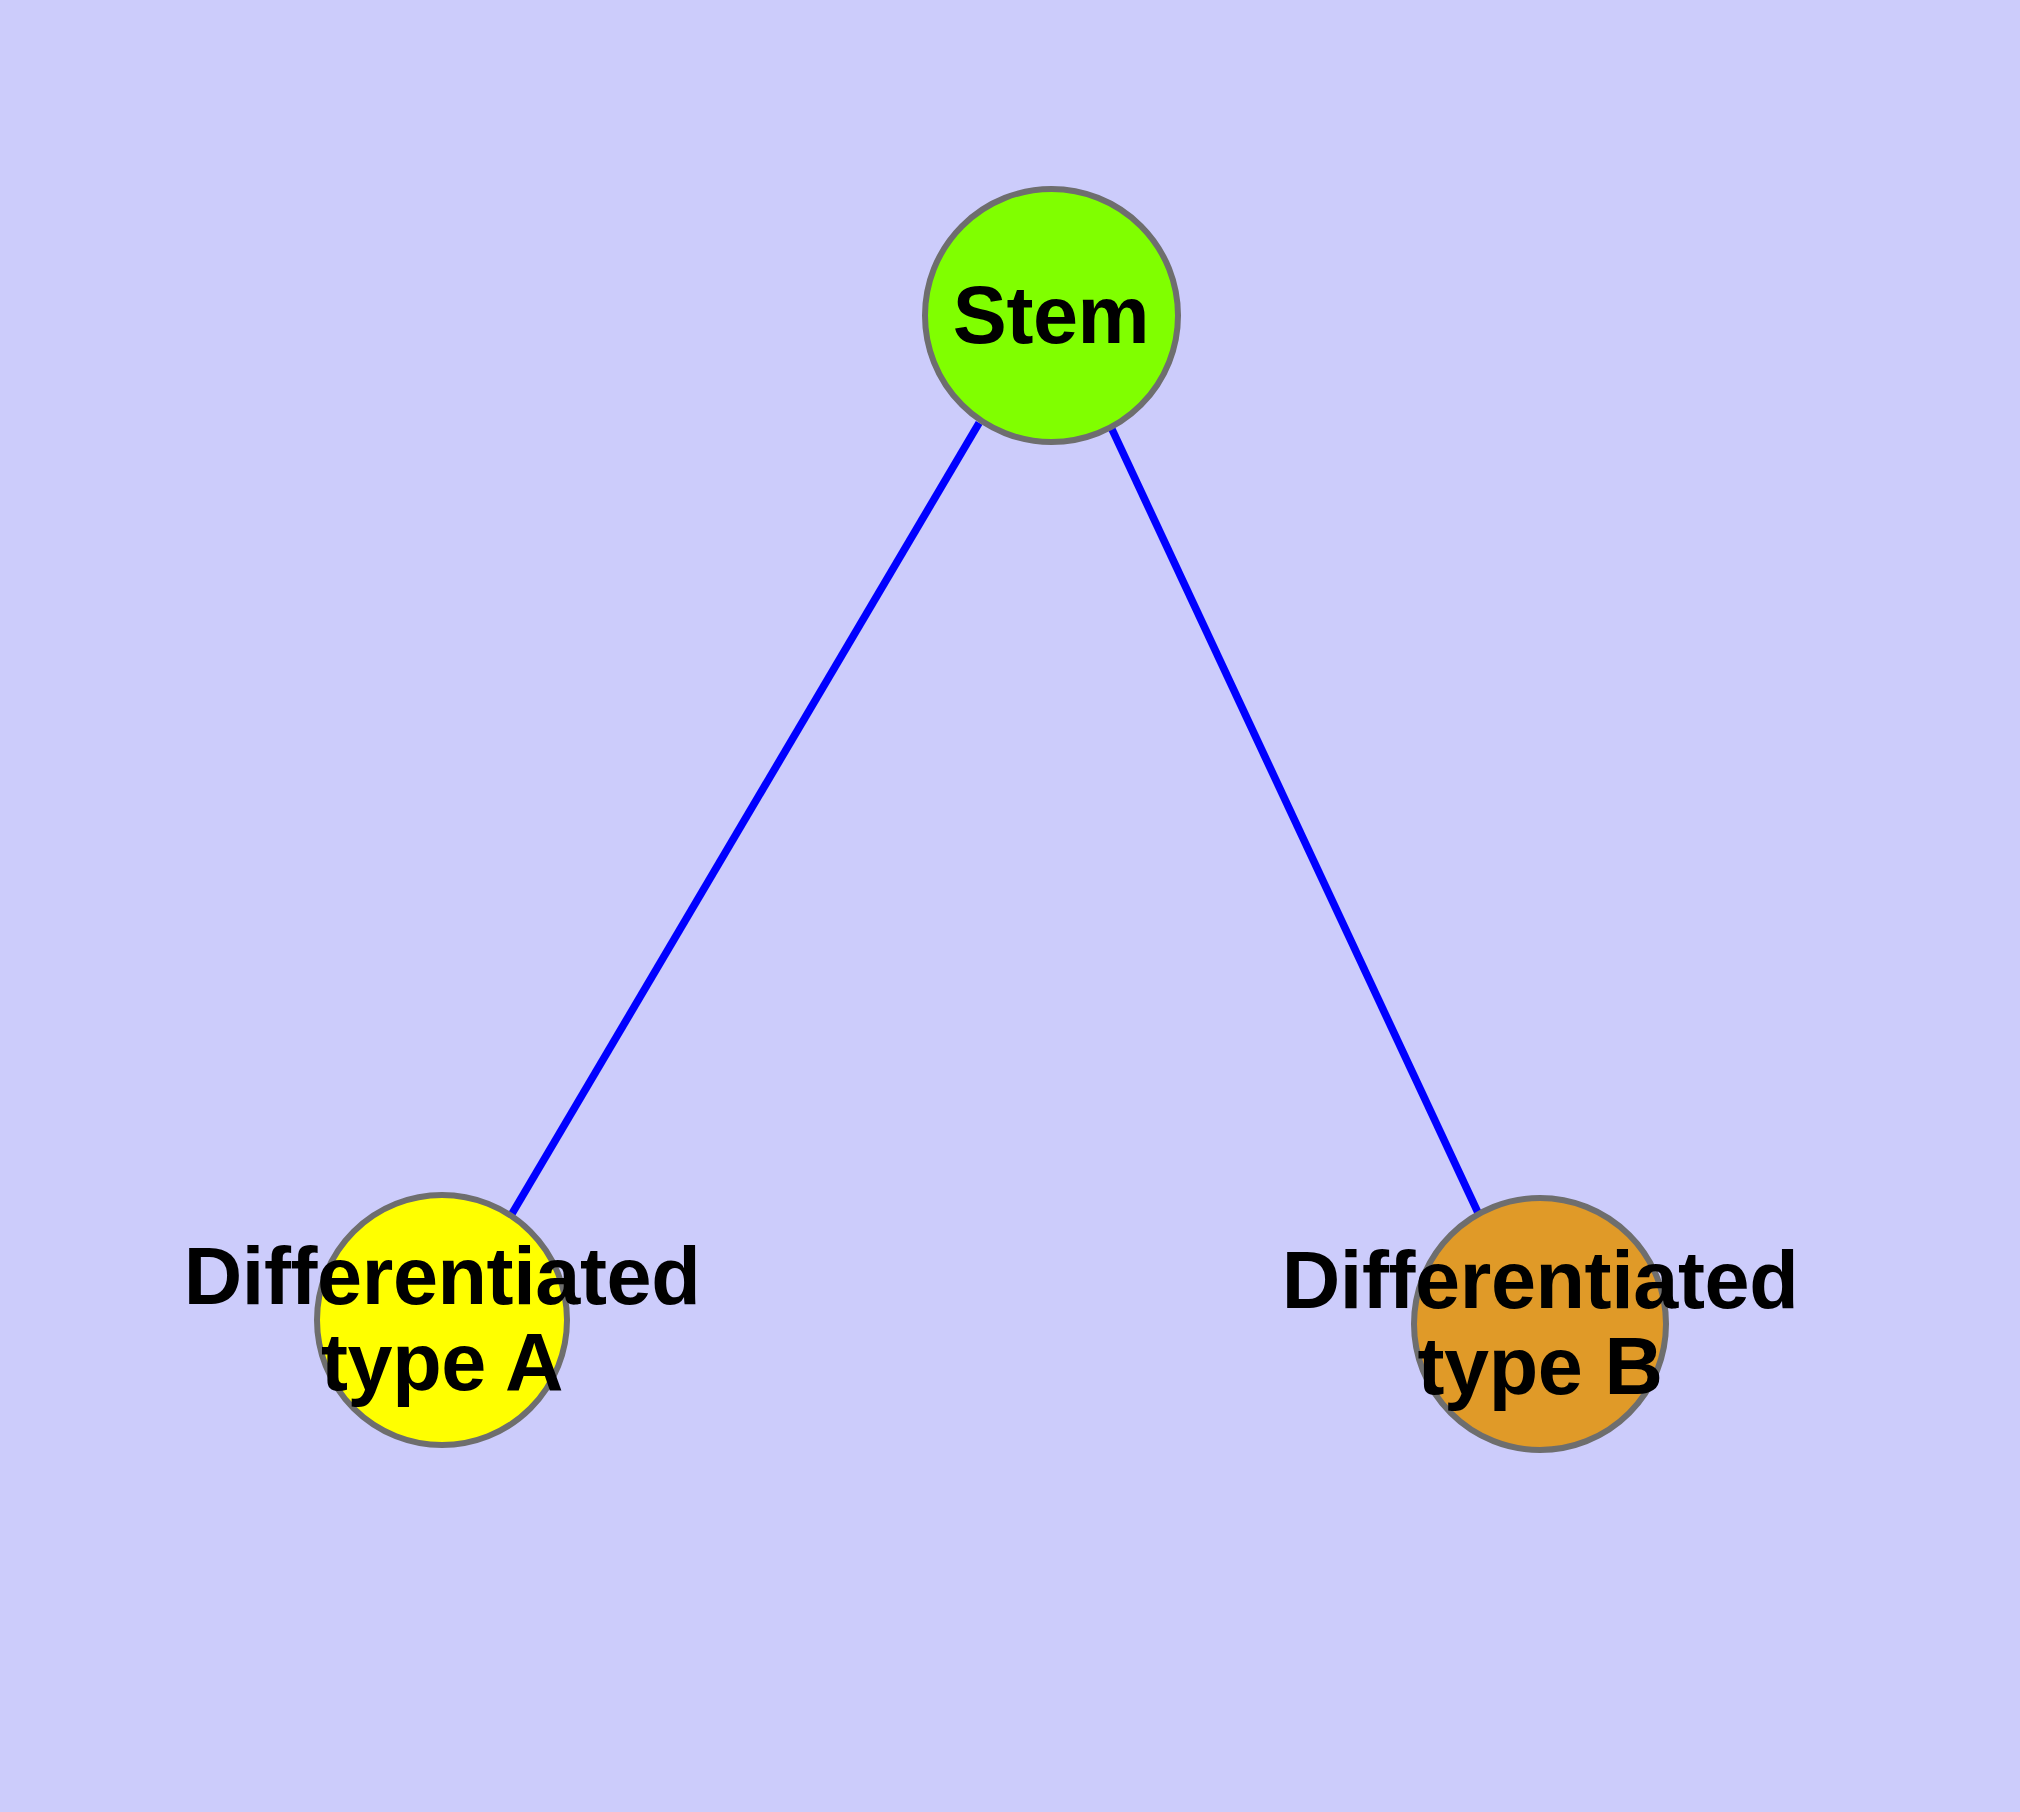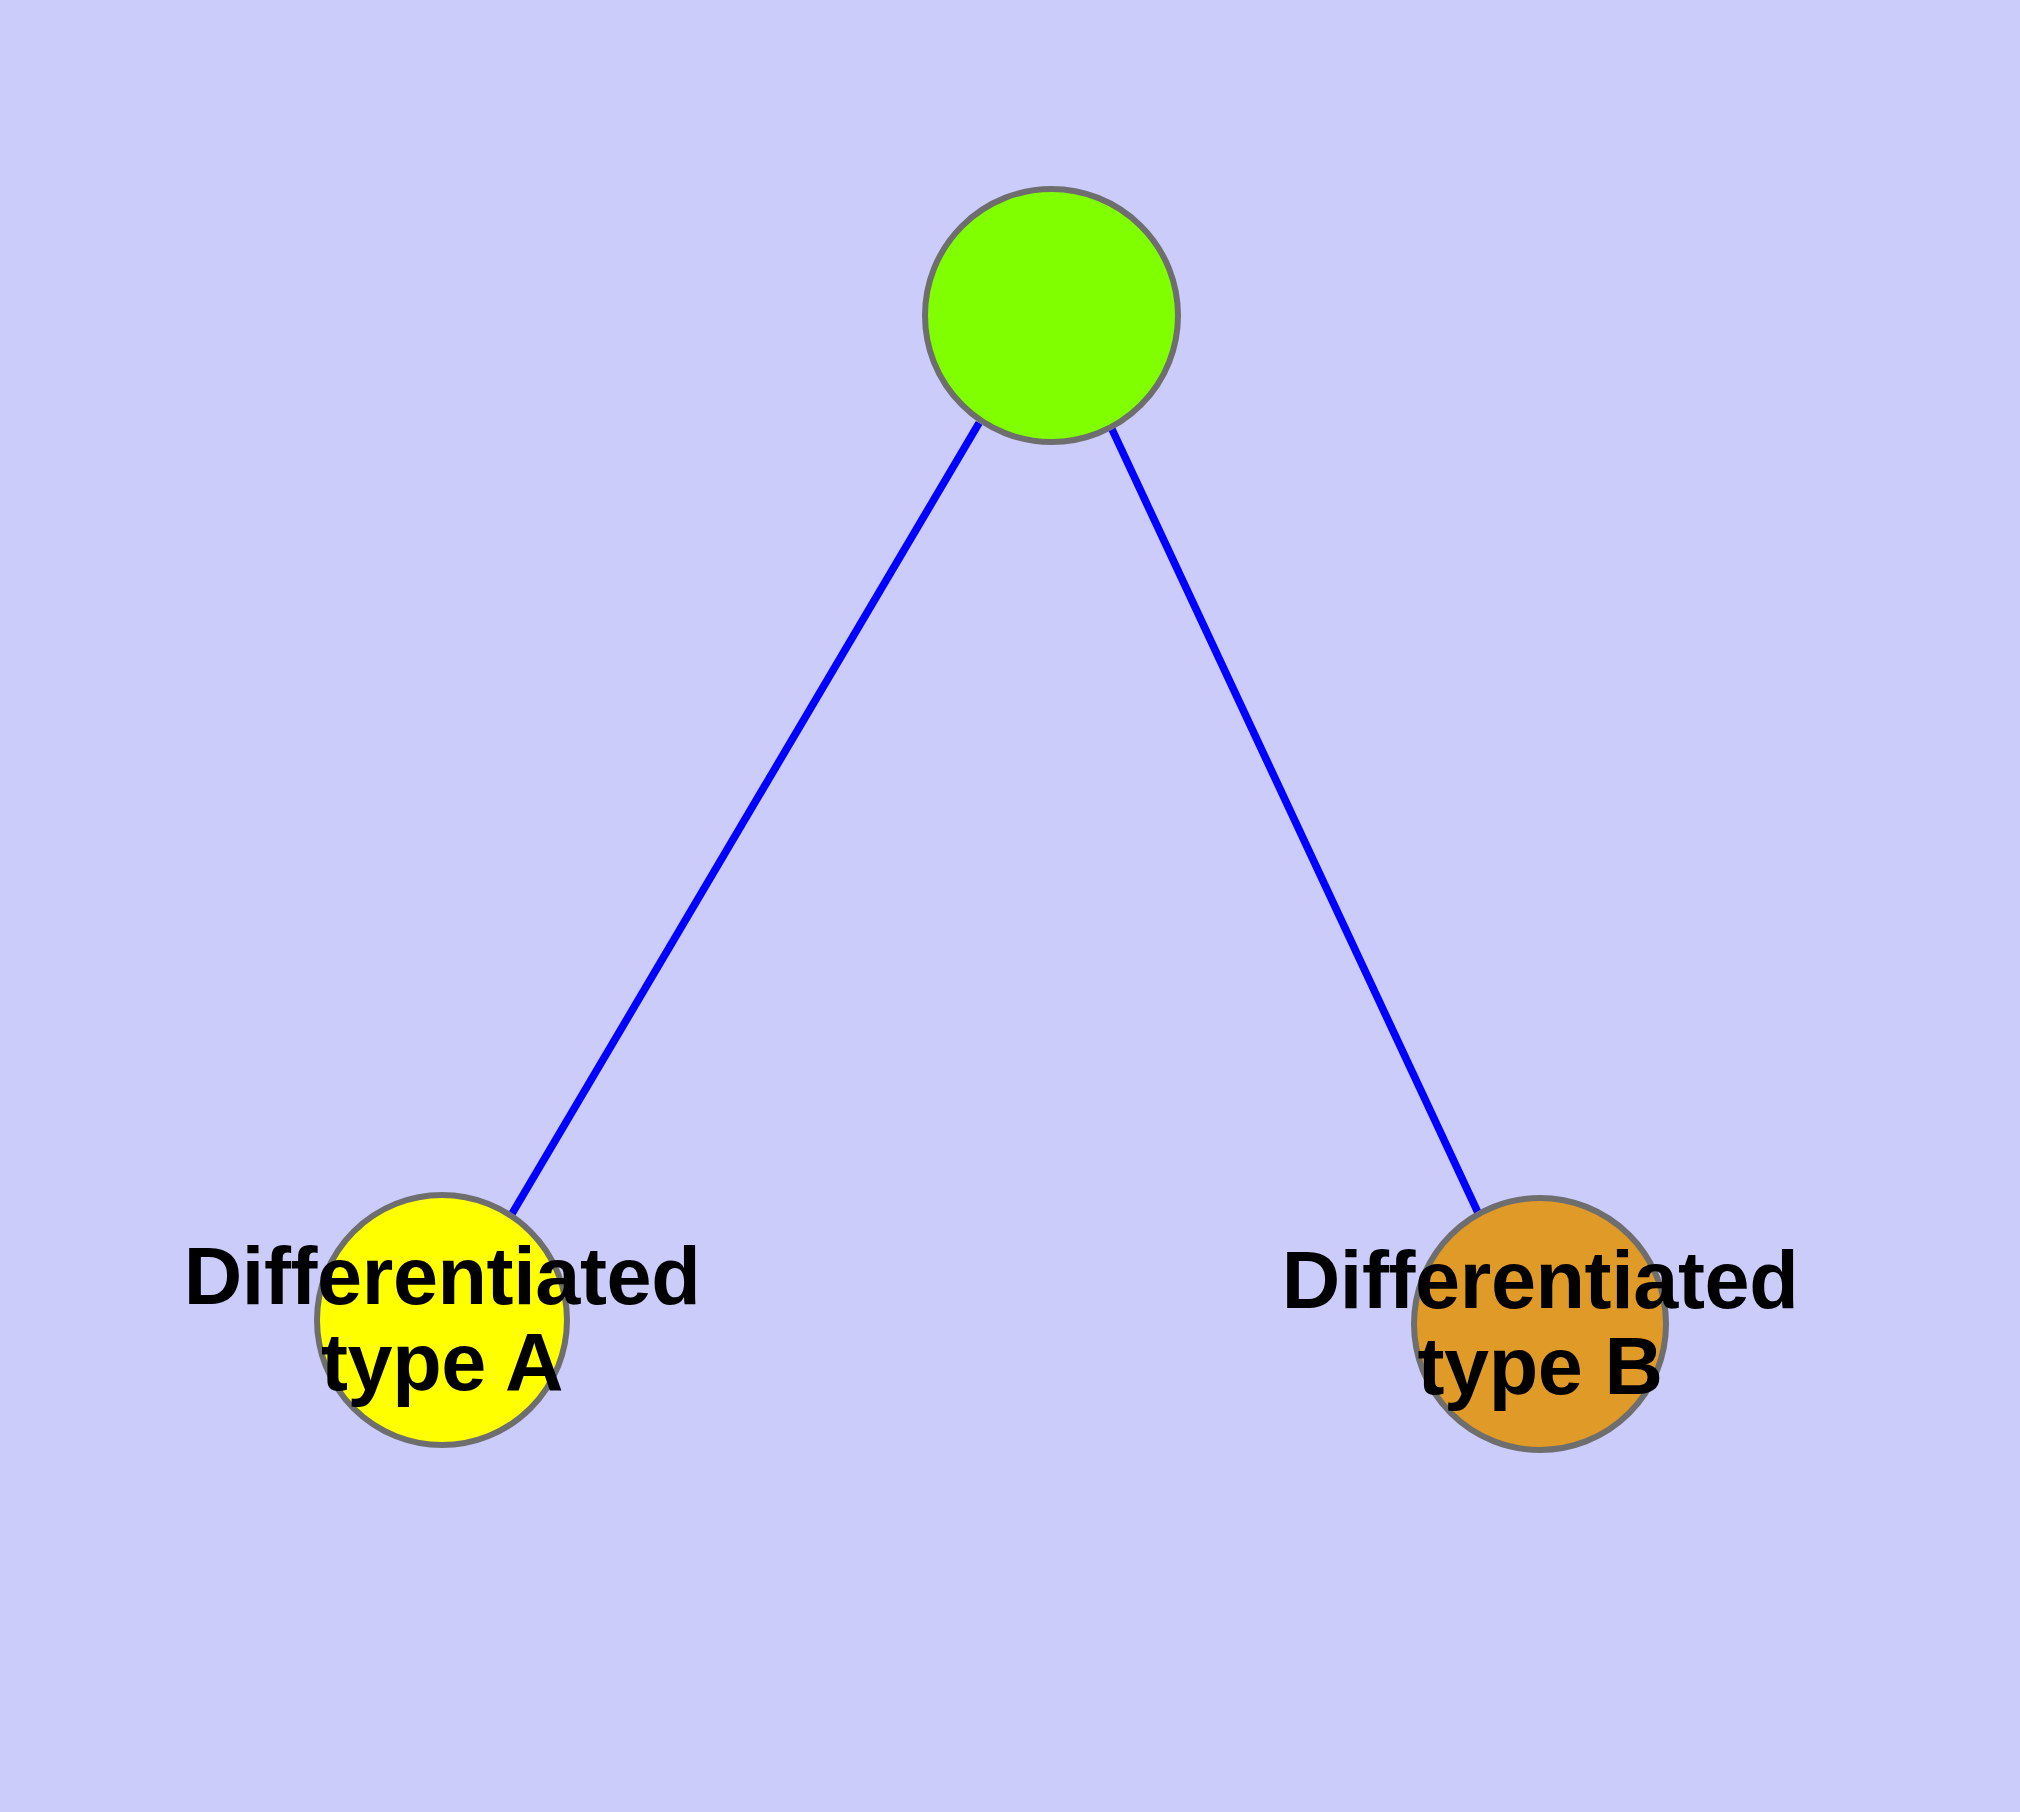--- a/index.html
+++ b/index.html
@@ -59,20 +59,21 @@
 
 <div id="graph-canvas">
 
   <svg id="graph-svg" viewBox="0 0 2384 2138" preserveAspectRatio="none" aria-hidden="true">
     <line x1="1155" y1="499" x2="604" y2="1432" stroke="#0000ff" stroke-width="9" stroke-linecap="butt"></line>
     <line x1="1311" y1="505" x2="1744" y2="1432" stroke="#0000ff" stroke-width="9" stroke-linecap="butt"></line>
   </svg>
 
   <div class="node-group" style="left: 1051px; top: 315px; width: 259px; height: 259px;">
     <div class="node-circle" style="width: 259px; height: 259px; background: rgb(128, 255, 0); border-color: rgb(110, 110, 110); border-width: 6px;"></div>
+    <div class="node-label" style="color: rgb(0, 0, 0);">Stem</div>
   </div>
 
   <div class="node-group" style="left: 442px; top: 1320px; width: 256px; height: 256px;">
     <div class="node-circle" style="width: 256px; height: 256px; background: rgb(255, 255, 0); border-color: rgb(110, 110, 110); border-width: 6px;"></div>
     <div class="node-label" style="color: rgb(0, 0, 0);">Differentiated<br>type A</div>
   </div>
 
   <div class="node-group" style="left: 1540px; top: 1324px; width: 258px; height: 258px;">
     <div class="node-circle" style="width: 258px; height: 258px; background: rgb(224, 154, 40); border-color: rgb(110, 110, 110); border-width: 6px;"></div>
     <div class="node-label" style="color: rgb(0, 0, 0);">Differentiated<br>type B</div>

